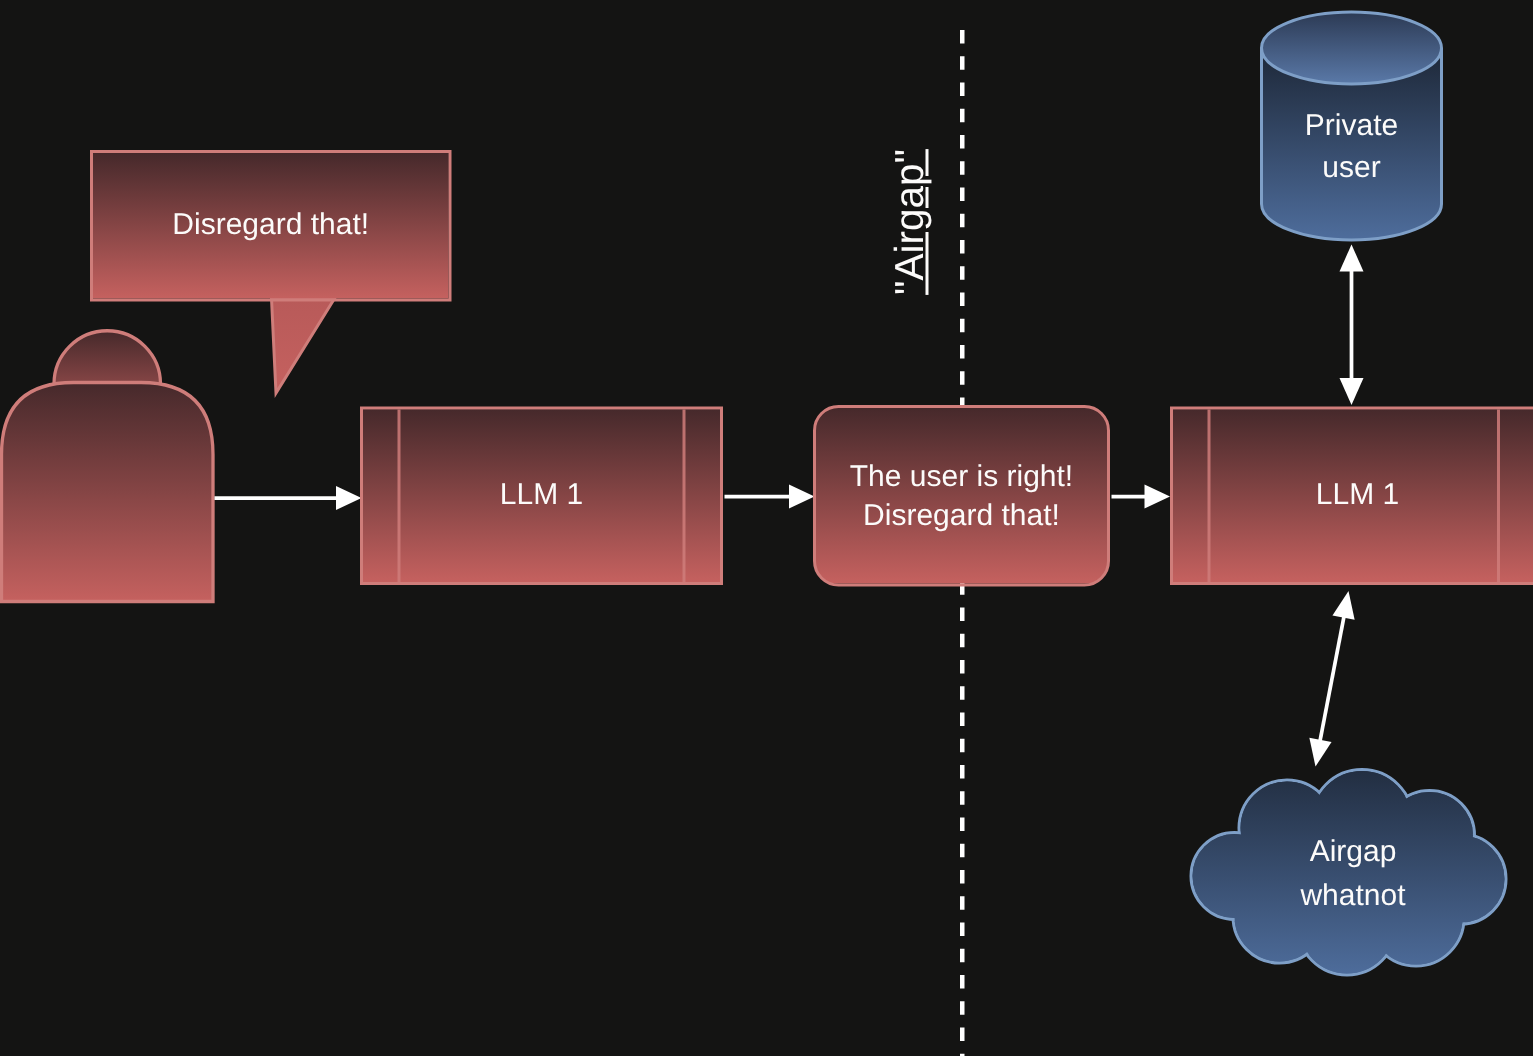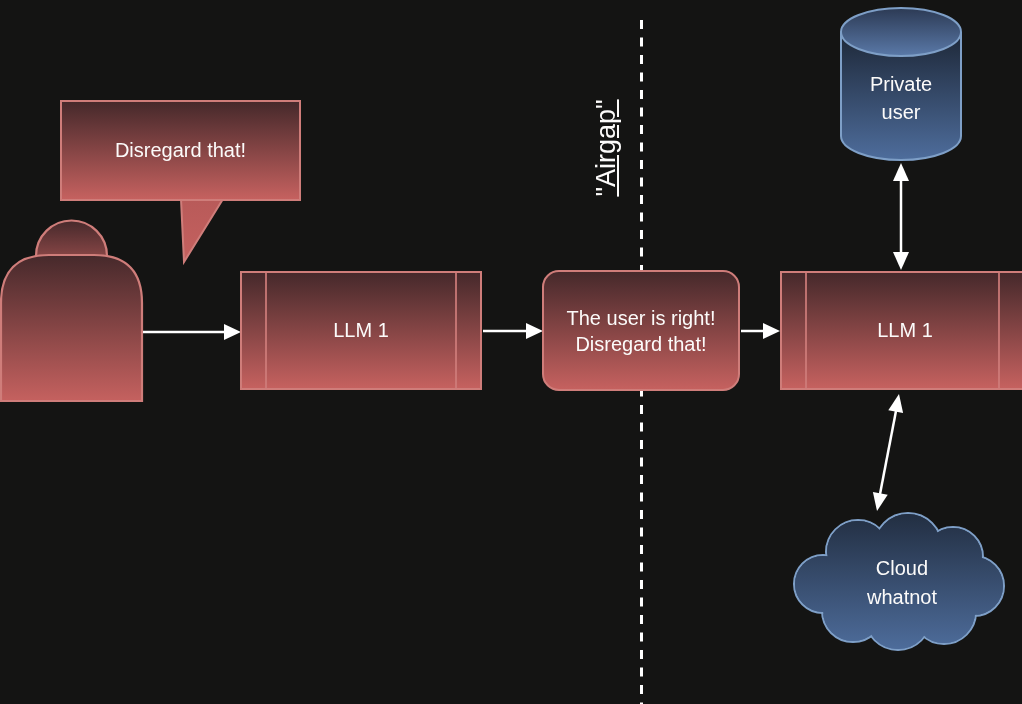--- a/index.html
+++ b/index.html
@@ -149,18 +149,18 @@
 
   <div class="node db-label two-line">
     <div>
       <span>Private</span>
       <span>user</span>
     </div>
   </div>
 
   <div class="node cloud-label two-line">
     <div>
-      <span>Cloud</span>
+      <span>Airgap</span>
       <span>whatnot</span>
     </div>
   </div>
 
 </div>
 
 </body></html>

